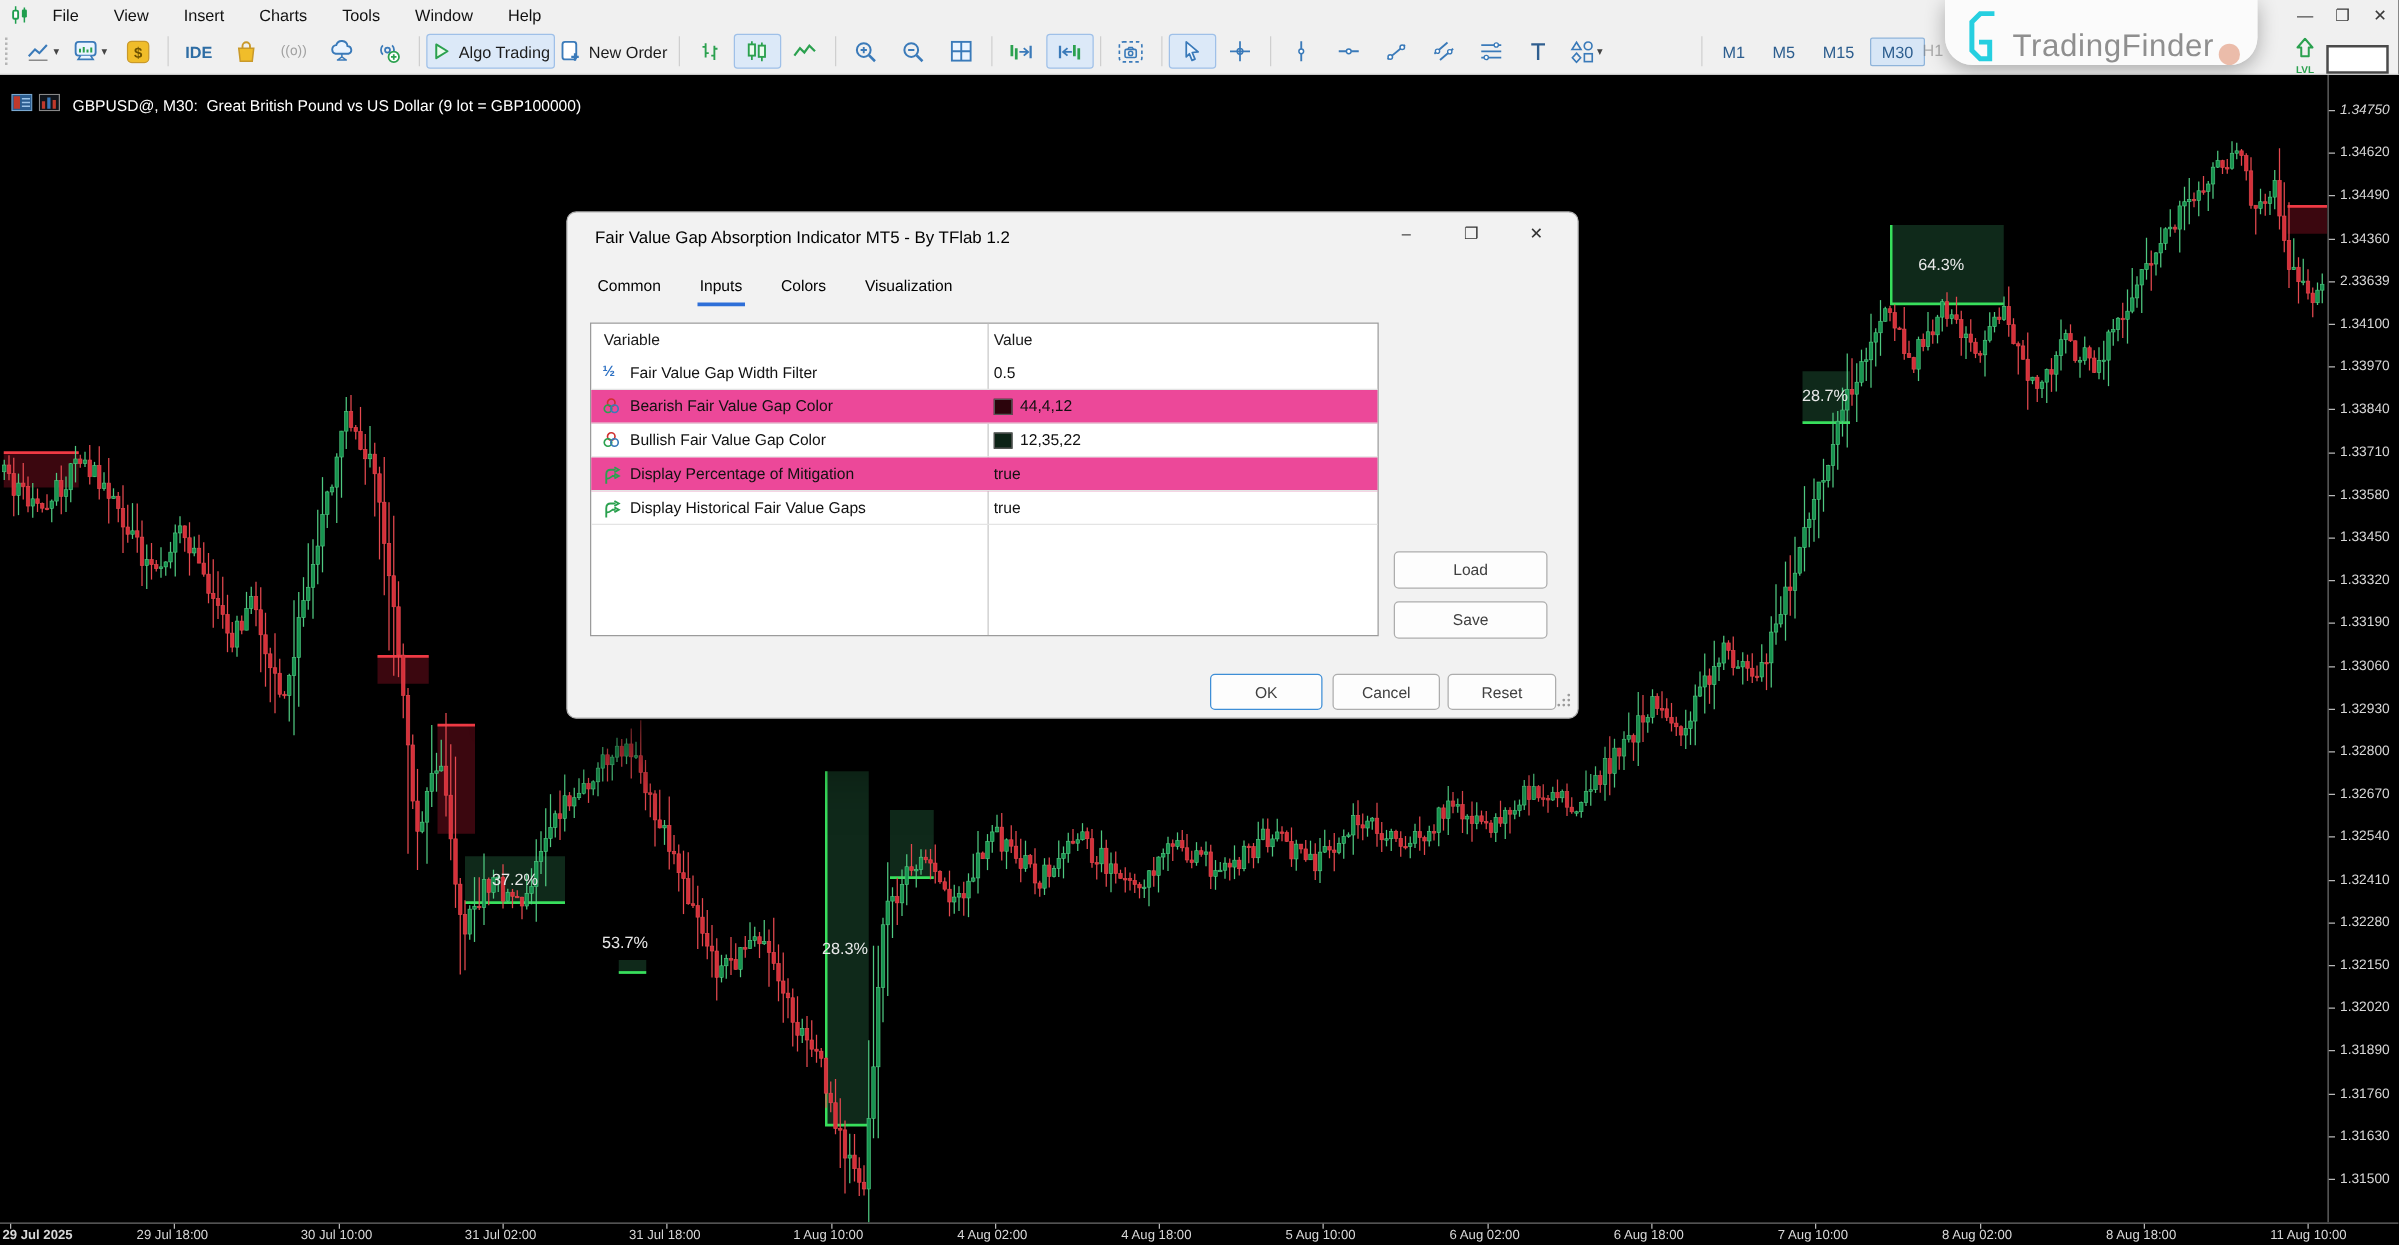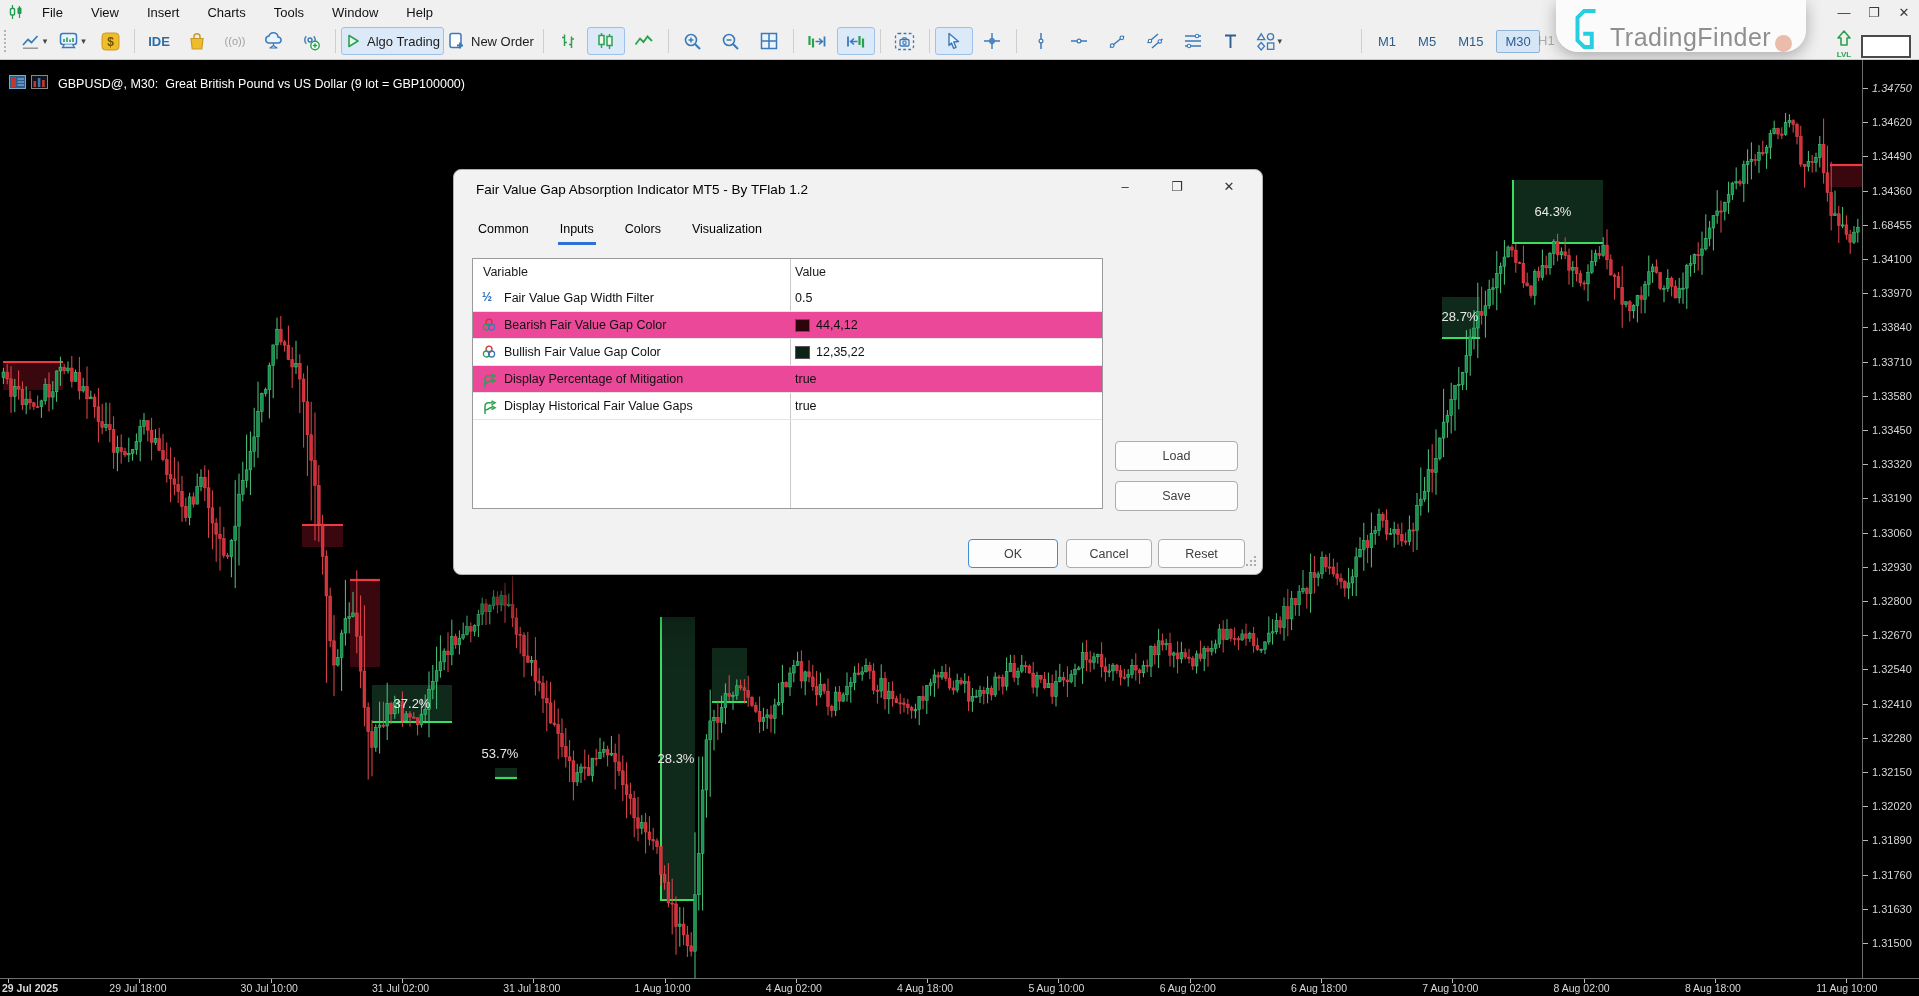--- a/index.html
+++ b/index.html
@@ -1402,21 +1402,21 @@
     <div id="price-axis">
         <span class="pa-tick" style="top: 29px;"></span>
         <span class="pa-label" style="top: 23px; font-style: italic;">1.34750</span>
         <span class="pa-tick" style="top: 63.2px;"></span>
         <span class="pa-label" style="top: 57.2px;">1.34620</span>
         <span class="pa-tick" style="top: 97.4px;"></span>
         <span class="pa-label" style="top: 91.4px;">1.34490</span>
         <span class="pa-tick" style="top: 131.6px;"></span>
         <span class="pa-label" style="top: 125.6px;">1.34360</span>
         <span class="pa-tick" style="top: 165.8px;"></span>
-        <span class="pa-label" style="top: 159.8px;">1.68455</span>
+        <span class="pa-label" style="top: 159.8px;">2.33639</span>
         <span class="pa-tick" style="top: 200px;"></span>
         <span class="pa-label" style="top: 194px;">1.34100</span>
         <span class="pa-tick" style="top: 234.2px;"></span>
         <span class="pa-label" style="top: 228.2px;">1.33970</span>
         <span class="pa-tick" style="top: 268.4px;"></span>
         <span class="pa-label" style="top: 262.4px;">1.33840</span>
         <span class="pa-tick" style="top: 302.6px;"></span>
         <span class="pa-label" style="top: 296.6px;">1.33710</span>
         <span class="pa-tick" style="top: 336.8px;"></span>
         <span class="pa-label" style="top: 330.8px;">1.33580</span>

